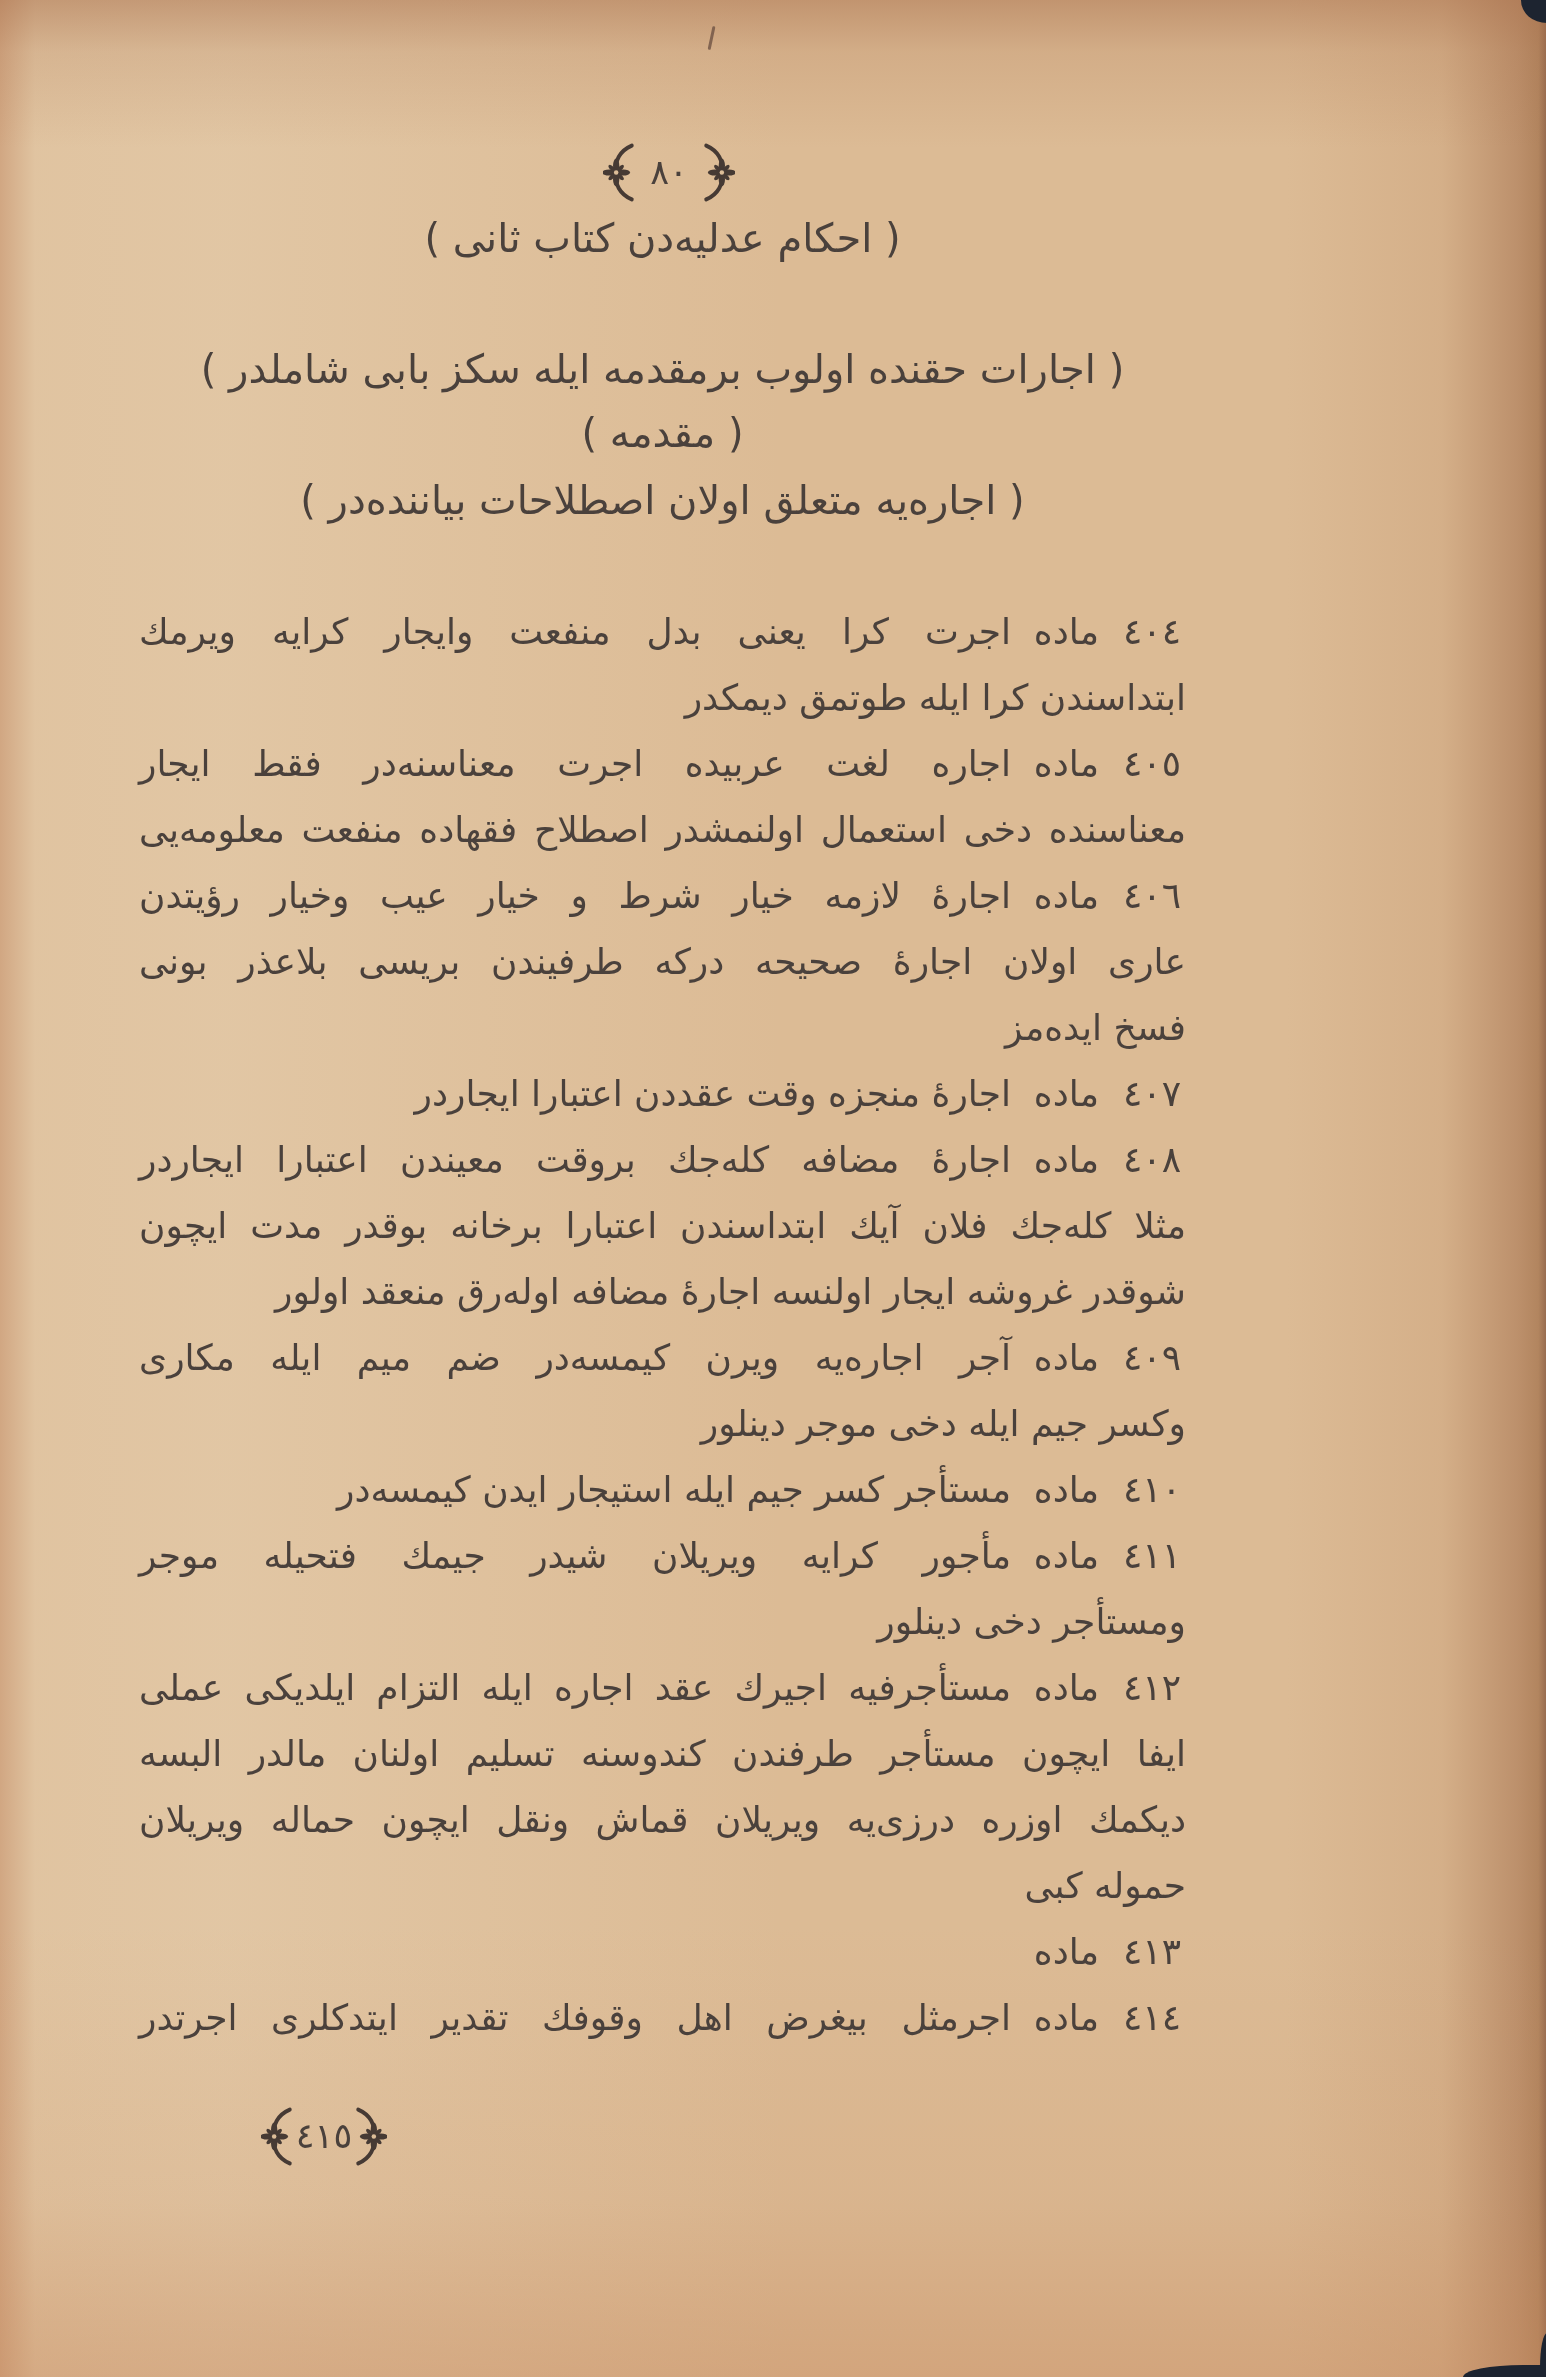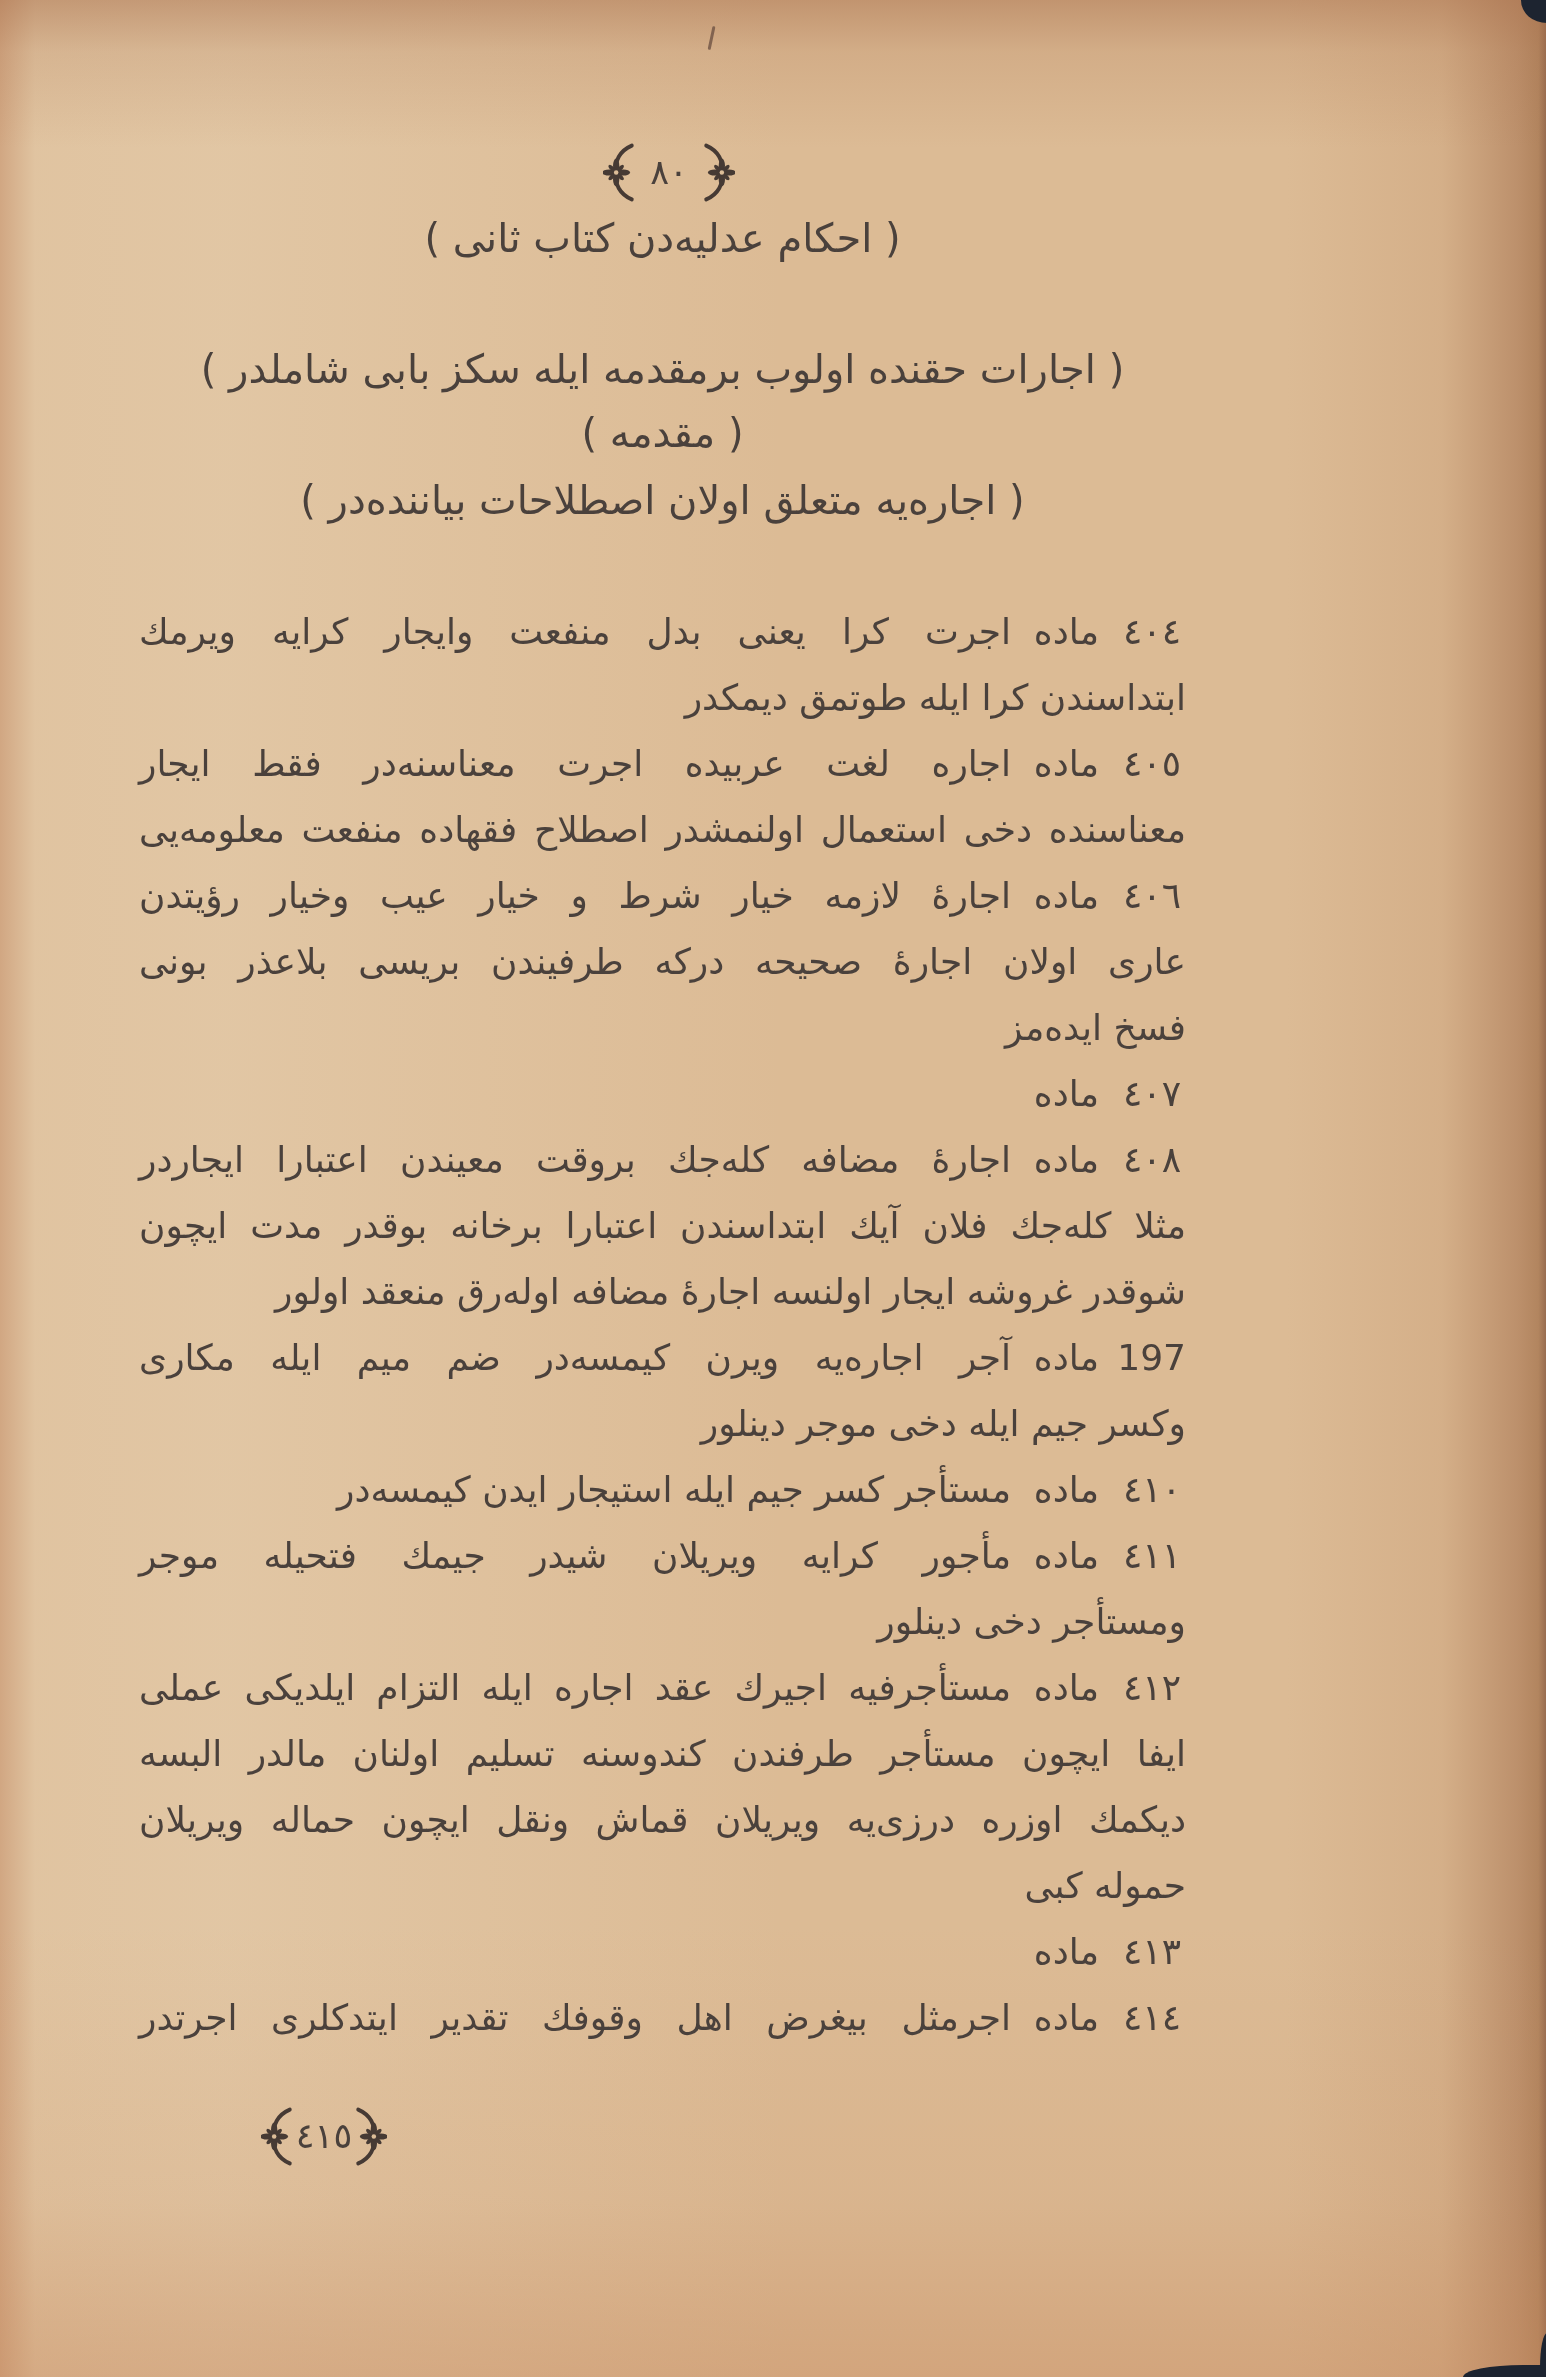--- a/index.html
+++ b/index.html
@@ -150,40 +150,41 @@
       </div>
       <div class="line r">
         <span class="txt">فسخ ايده‌مز</span>
       </div>
     </section>
 
     <section class="article">
       <div class="line first r">
         <span class="num">٤٠٧</span>
         <span class="lbl">ماده</span>
+        <span class="txt">اجارهٔ منجزه وقت عقددن اعتبارا ايجاردر</span>
       </div>
     </section>
 
     <section class="article">
       <div class="line first j">
         <span class="num">٤٠٨</span>
         <span class="lbl">ماده</span>
         <span class="txt">اجارهٔ مضافه كله‌جك بروقت معيندن اعتبارا ايجاردر</span>
       </div>
       <div class="line j">
         <span class="txt">مثلا كله‌جك فلان آيك ابتداسندن اعتبارا برخانه بوقدر مدت ايچون</span>
       </div>
       <div class="line r">
         <span class="txt">شوقدر غروشه ايجار اولنسه اجارهٔ مضافه اوله‌رق منعقد اولور</span>
       </div>
     </section>
 
     <section class="article">
       <div class="line first j">
-        <span class="num">197</span>
+        <span class="num">٤٠٩</span>
         <span class="lbl">ماده</span>
         <span class="txt">آجر اجاره‌يه ويرن كيمسه‌در ضم ميم ايله مكارى</span>
       </div>
       <div class="line r">
         <span class="txt">وكسر جيم ايله دخى موجر دينلور</span>
       </div>
     </section>
 
     <section class="article">
       <div class="line first r">

